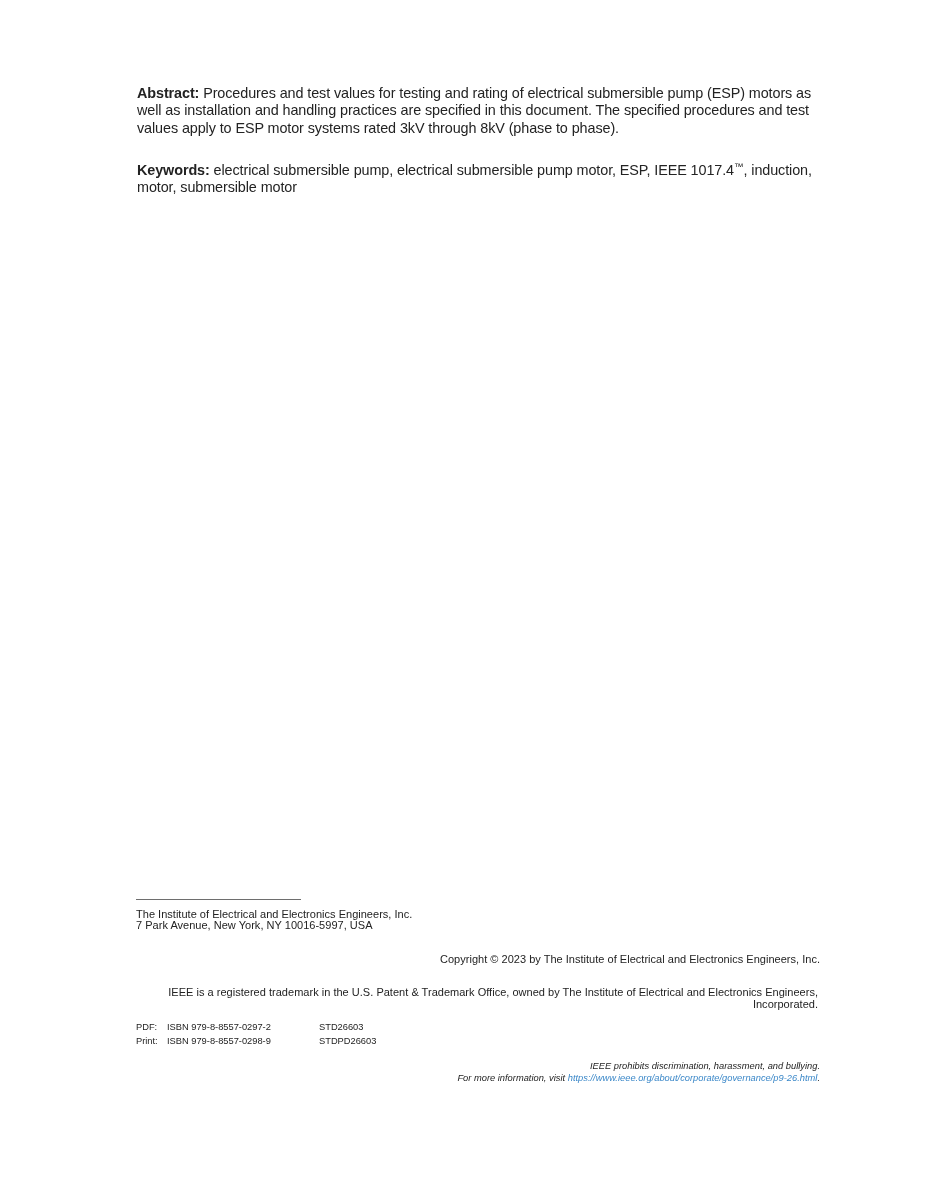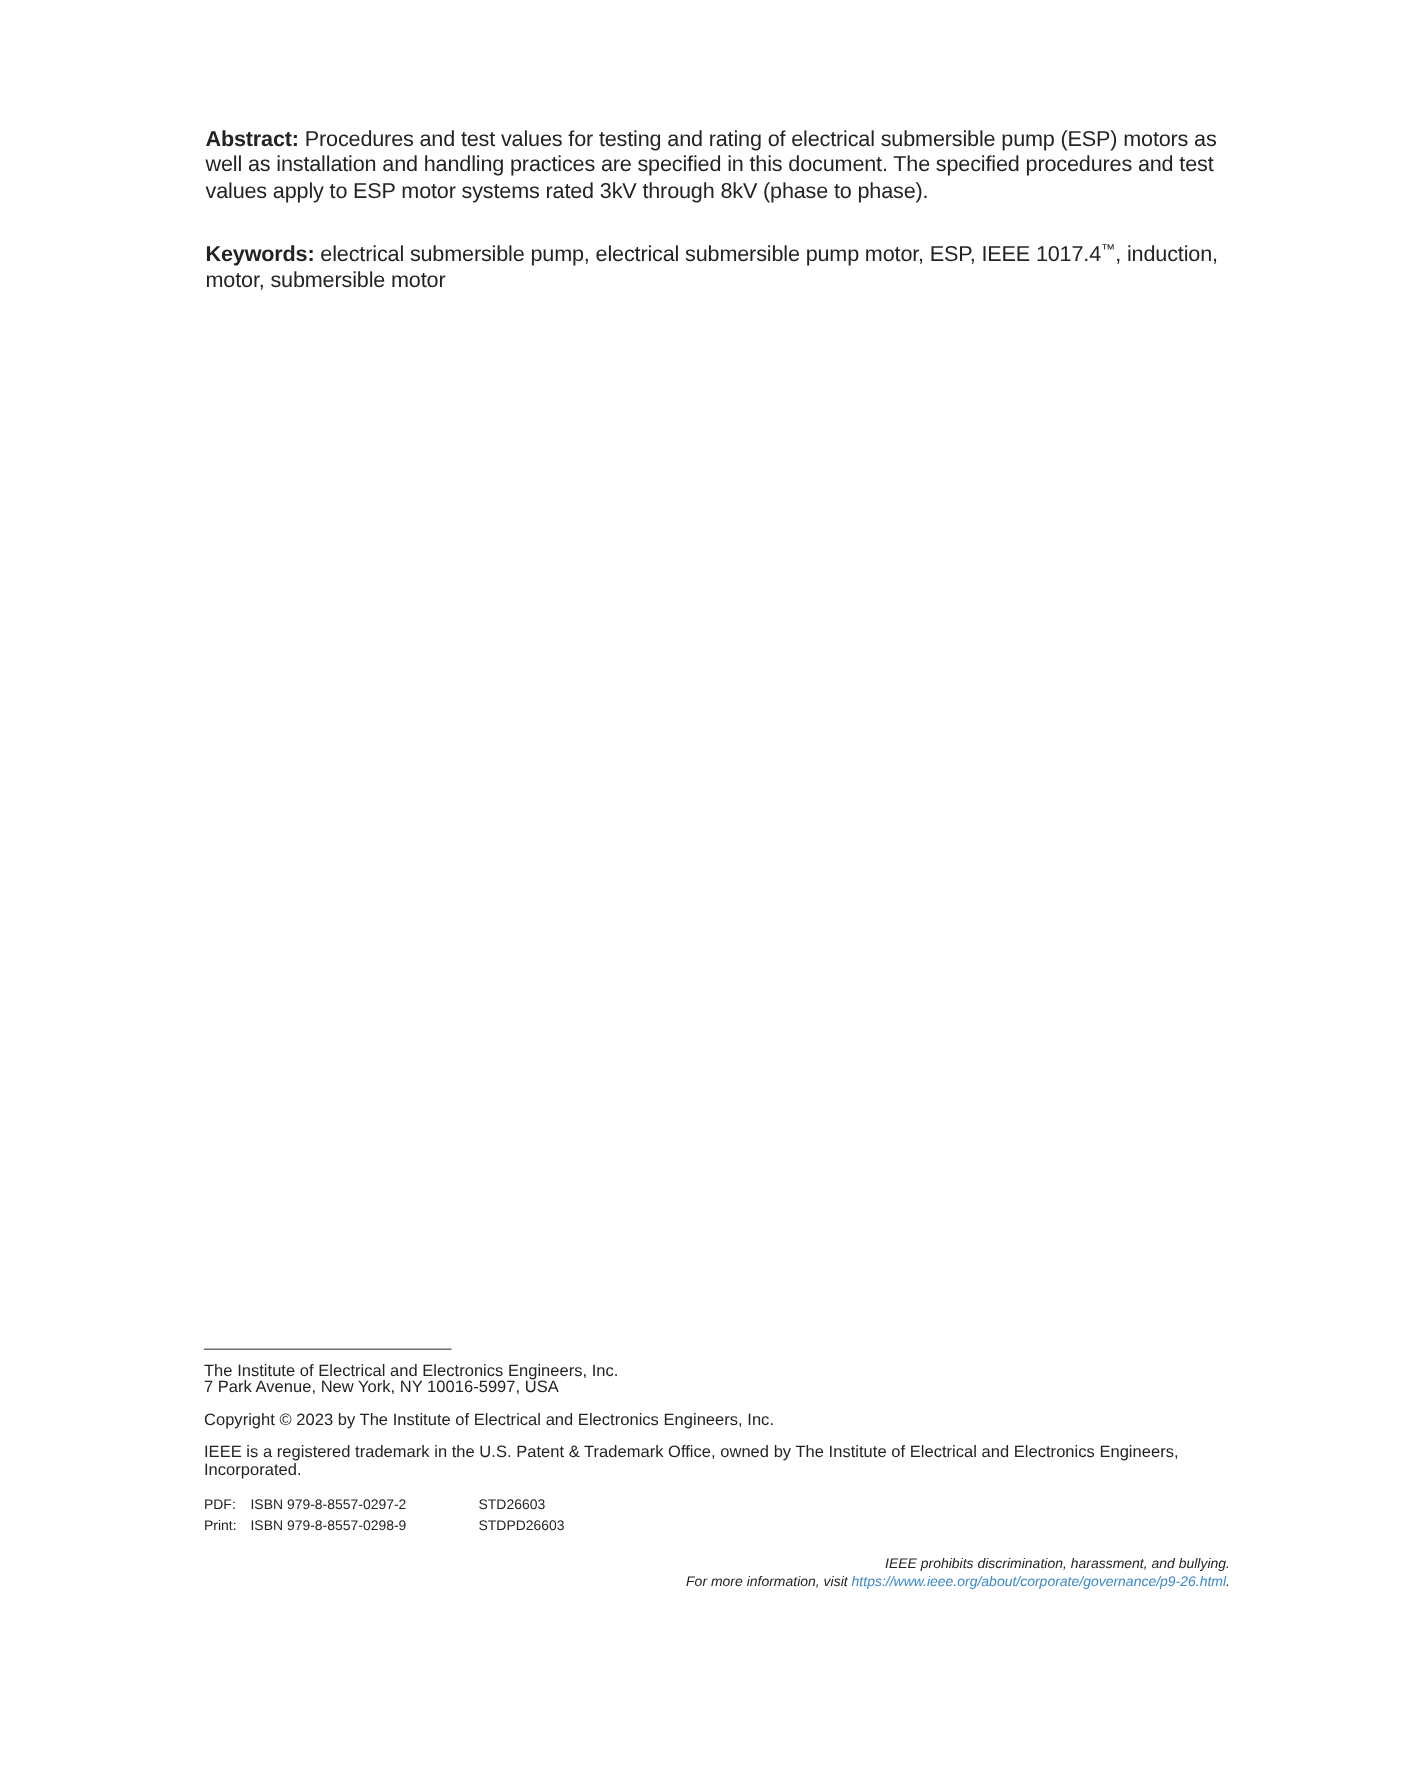--- a/index.html
+++ b/index.html
@@ -66,21 +66,22 @@
     margin: 0 0 9px 0;
   }
   .fnote {
     font-size: 11px;
     line-height: 11.4px;
     color: #232323;
     margin: 0;
     letter-spacing: 0.02px;
   }
   .fnote.gap {
-    margin-top: 10px;
+    margin-top: 22px;
+    text-align: right;
   }
   .fnote.wide {
     width: 682px;
   }
 
   
   .isbn-table {
     border-collapse: collapse;
     margin-top: 11px;
   }

